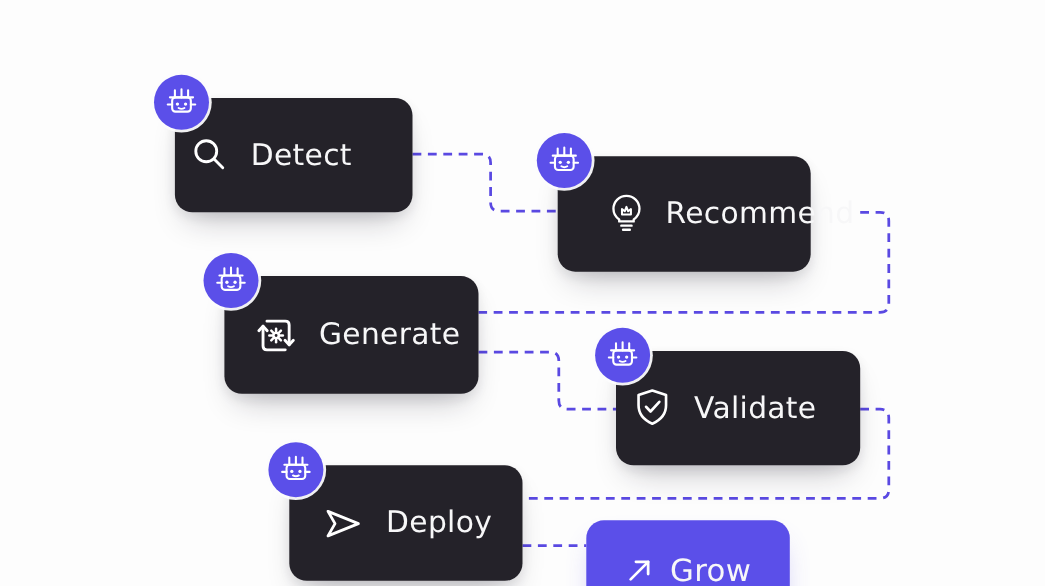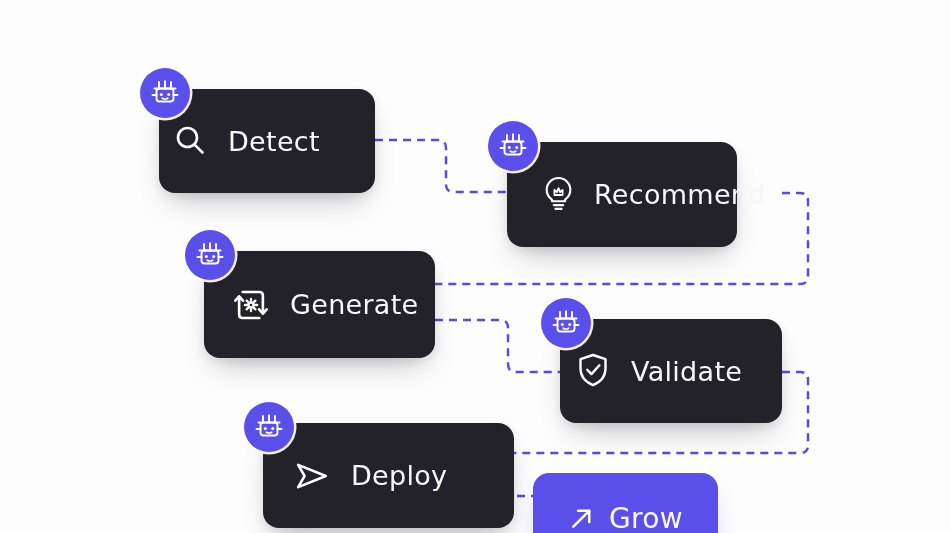--- a/index.html
+++ b/index.html
@@ -50,24 +50,24 @@
   .badge{
     position:absolute;z-index:3;
     left:-19px;top:-21px;
     width:50px;height:50px;
     border-radius:50%;
     background:var(--accent);
     box-shadow:0 0 0 2.5px rgba(252,252,253,.95);
     display:flex;align-items:center;justify-content:center;
   }
   #card-detect   {left:159px;top:89px; width:216px;height:104px;}
-  #card-recommend{left:507px;top:142px;width:230px;height:105px;padding-left:36px;}
+  #card-recommend{left:507px;top:142px;width:230px;height:105px;padding-left:47px;}
   #card-generate {left:204px;top:251px;width:231px;height:107px;padding-left:28px;}
   #card-validate {left:560px;top:319px;width:222px;height:104px;}
-  #card-deploy   {left:263px;top:423px;width:251px;height:105px;padding-left:30px;}
+  #card-deploy   {left:263px;top:423px;width:212px;height:105px;padding-left:30px;}
   #card-grow{
     left:533px;top:473px;width:185px;height:90px;
     background:var(--accent);
     justify-content:center;padding-left:0;gap:14px;
     box-shadow:0 14px 26px -10px rgba(91,79,233,.45);
   }
   #card-grow .label{font-size:28px;}
 </style>
 </head>
 <body>

